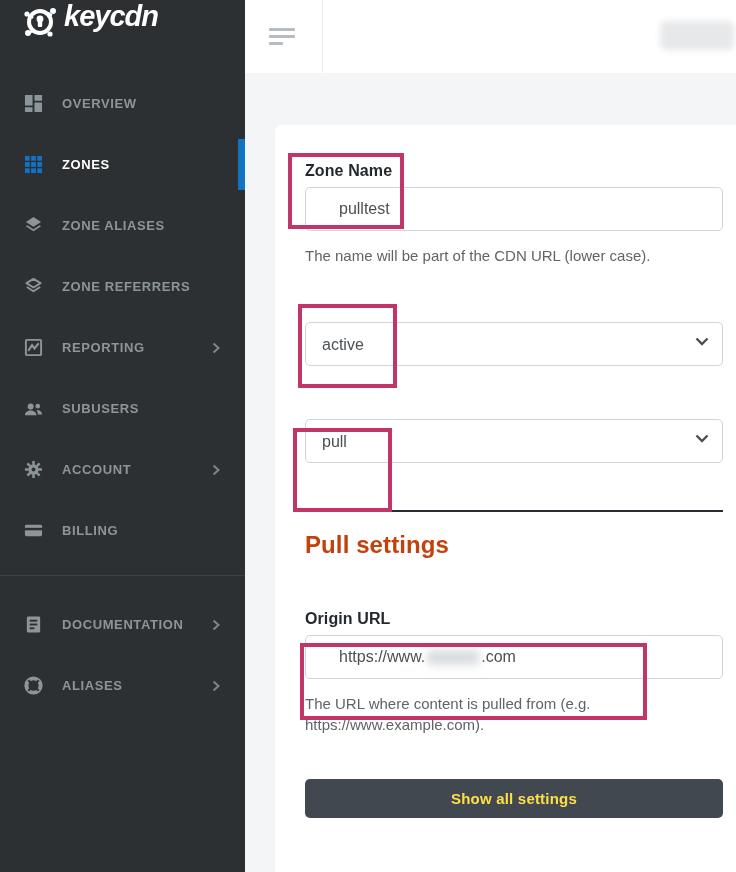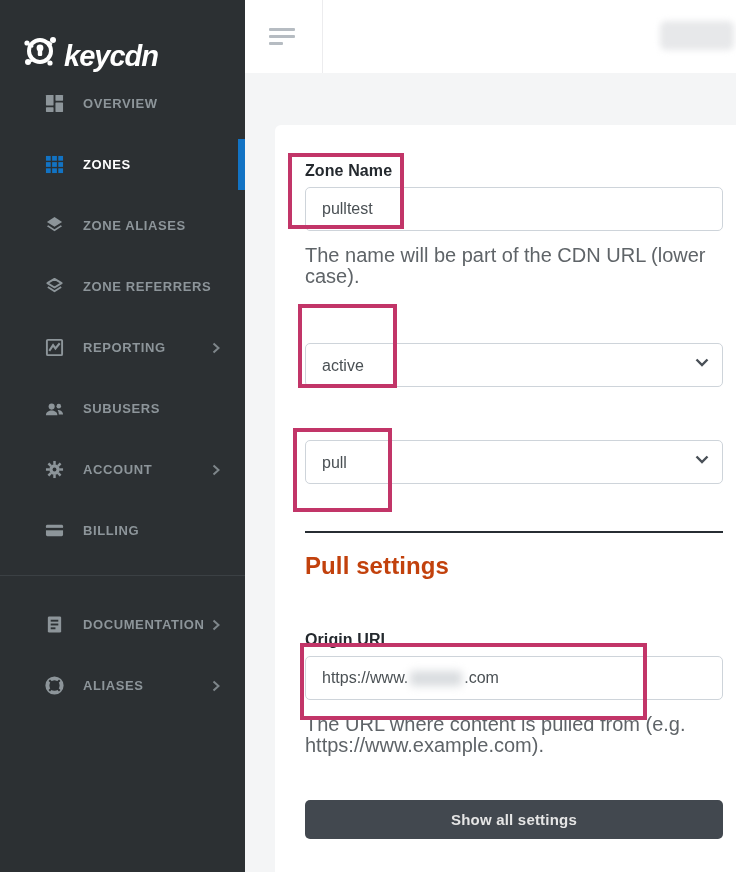--- a/index.html
+++ b/index.html
@@ -12,31 +12,31 @@
   }
   .app { display:flex; width:736px; height:872px; }
 
   
   .sidebar {
     width:245px; min-width:245px; height:872px;
     background:#2c3033;
     display:flex; flex-direction:column;
   }
   .logo {
-    height:73px; display:flex; align-items:flex-end;
+    height:73px; display:flex; align-items:flex-start;
     padding-left:18px; gap:2px;
   }
   .logo-text {
     color:#fff; font-size:29px; font-weight:700; font-style:italic;
     letter-spacing:-1px;
   }
   .nav { list-style:none; }
   .nav-item {
     height:61px; display:flex; align-items:center;
-    padding-left:44px; padding-right:24px;
+    padding-left:23px; padding-right:24px;
     color:#8d959a; cursor:pointer; position:relative;
   }
   .nav-item .icon { width:20px; height:20px; margin-right:19px; flex:0 0 20px; display:flex; align-items:center; justify-content:center; }
   .nav-item .label {
     font-size:13px; font-weight:700; letter-spacing:0.6px;
   }
   .nav-item .chev { margin-left:auto; opacity:0.85; display:flex; }
   .nav-item.active { color:#ffffff; }
   .nav-item.active .icon { color:#1273c4; }
   .nav-item.active::after {
@@ -70,21 +70,21 @@
     padding:36px 13px 0 30px;
   }
 
   .form-label {
     display:block; font-size:16px; font-weight:700; color:#24292e;
     line-height:19px; margin-bottom:7px; letter-spacing:0.1px;
   }
   .control {
     width:418px; height:44px; background:#fff;
     border:1px solid #ced4da; border-radius:5px;
-    font-size:16px; color:#4a5054; padding:0 16px;
+    font-size:16px; color:#4a5054; padding:0 33px;
     font-family:"Liberation Sans", sans-serif;
     display:block;
   }
   input.control { line-height:42px; }
   .select-wrap { position:relative; width:418px; }
   select.control {
     appearance:none; -webkit-appearance:none; -moz-appearance:none;
     cursor:pointer; padding-left:16px;
   }
   .select-chevron {
@@ -92,35 +92,35 @@
     color:#495057; display:flex;
   }
   .fake-input {
     display:flex; align-items:center; gap:1px;
   }
   .blur-block {
     display:inline-block; width:52px; height:15px; margin:0 1px;
     background:#d9dcdf; border-radius:3px; filter:blur(4px);
   }
   .help-text {
-    width:418px; margin-top:14px; font-size:20px; color:#5f6468; line-height:21px;
+    width:418px; margin-top:14px; font-size:15px; color:#5f6468; line-height:21px;
   }
   .gap-56 { margin-bottom:56px; }
   .gap-53 { margin-bottom:53px;margin-top:8px; }
   .section-hr {
     width:418px; border:none; border-top:2px solid #272d33; margin-top:47px;
   }
   .section-heading {
     margin-top:19px; font-size:24px; font-weight:700; color:#c2410c;
     letter-spacing:0.1px;
   }
   .mt-50 { margin-top:50px; }
   .primary-btn {
     margin-top:44px; width:418px; height:39px;
-    background:#42484f; color:#e5e5e5; border:none; border-radius:5px;
+    background:#42484f; color:#fde047; border:none; border-radius:5px;
     font-size:15px; font-weight:700; cursor:pointer;
     font-family:"Liberation Sans", sans-serif; letter-spacing:0.2px;
   }
 
   
   .ann {
     position:absolute; border:4px solid #c23568; pointer-events:none;
   }
   .ann-zone-name   { left:13px; top:28px;  width:116px; height:76px; }
   .ann-zone-status { left:23px; top:179px; width:99px;  height:84px; }

